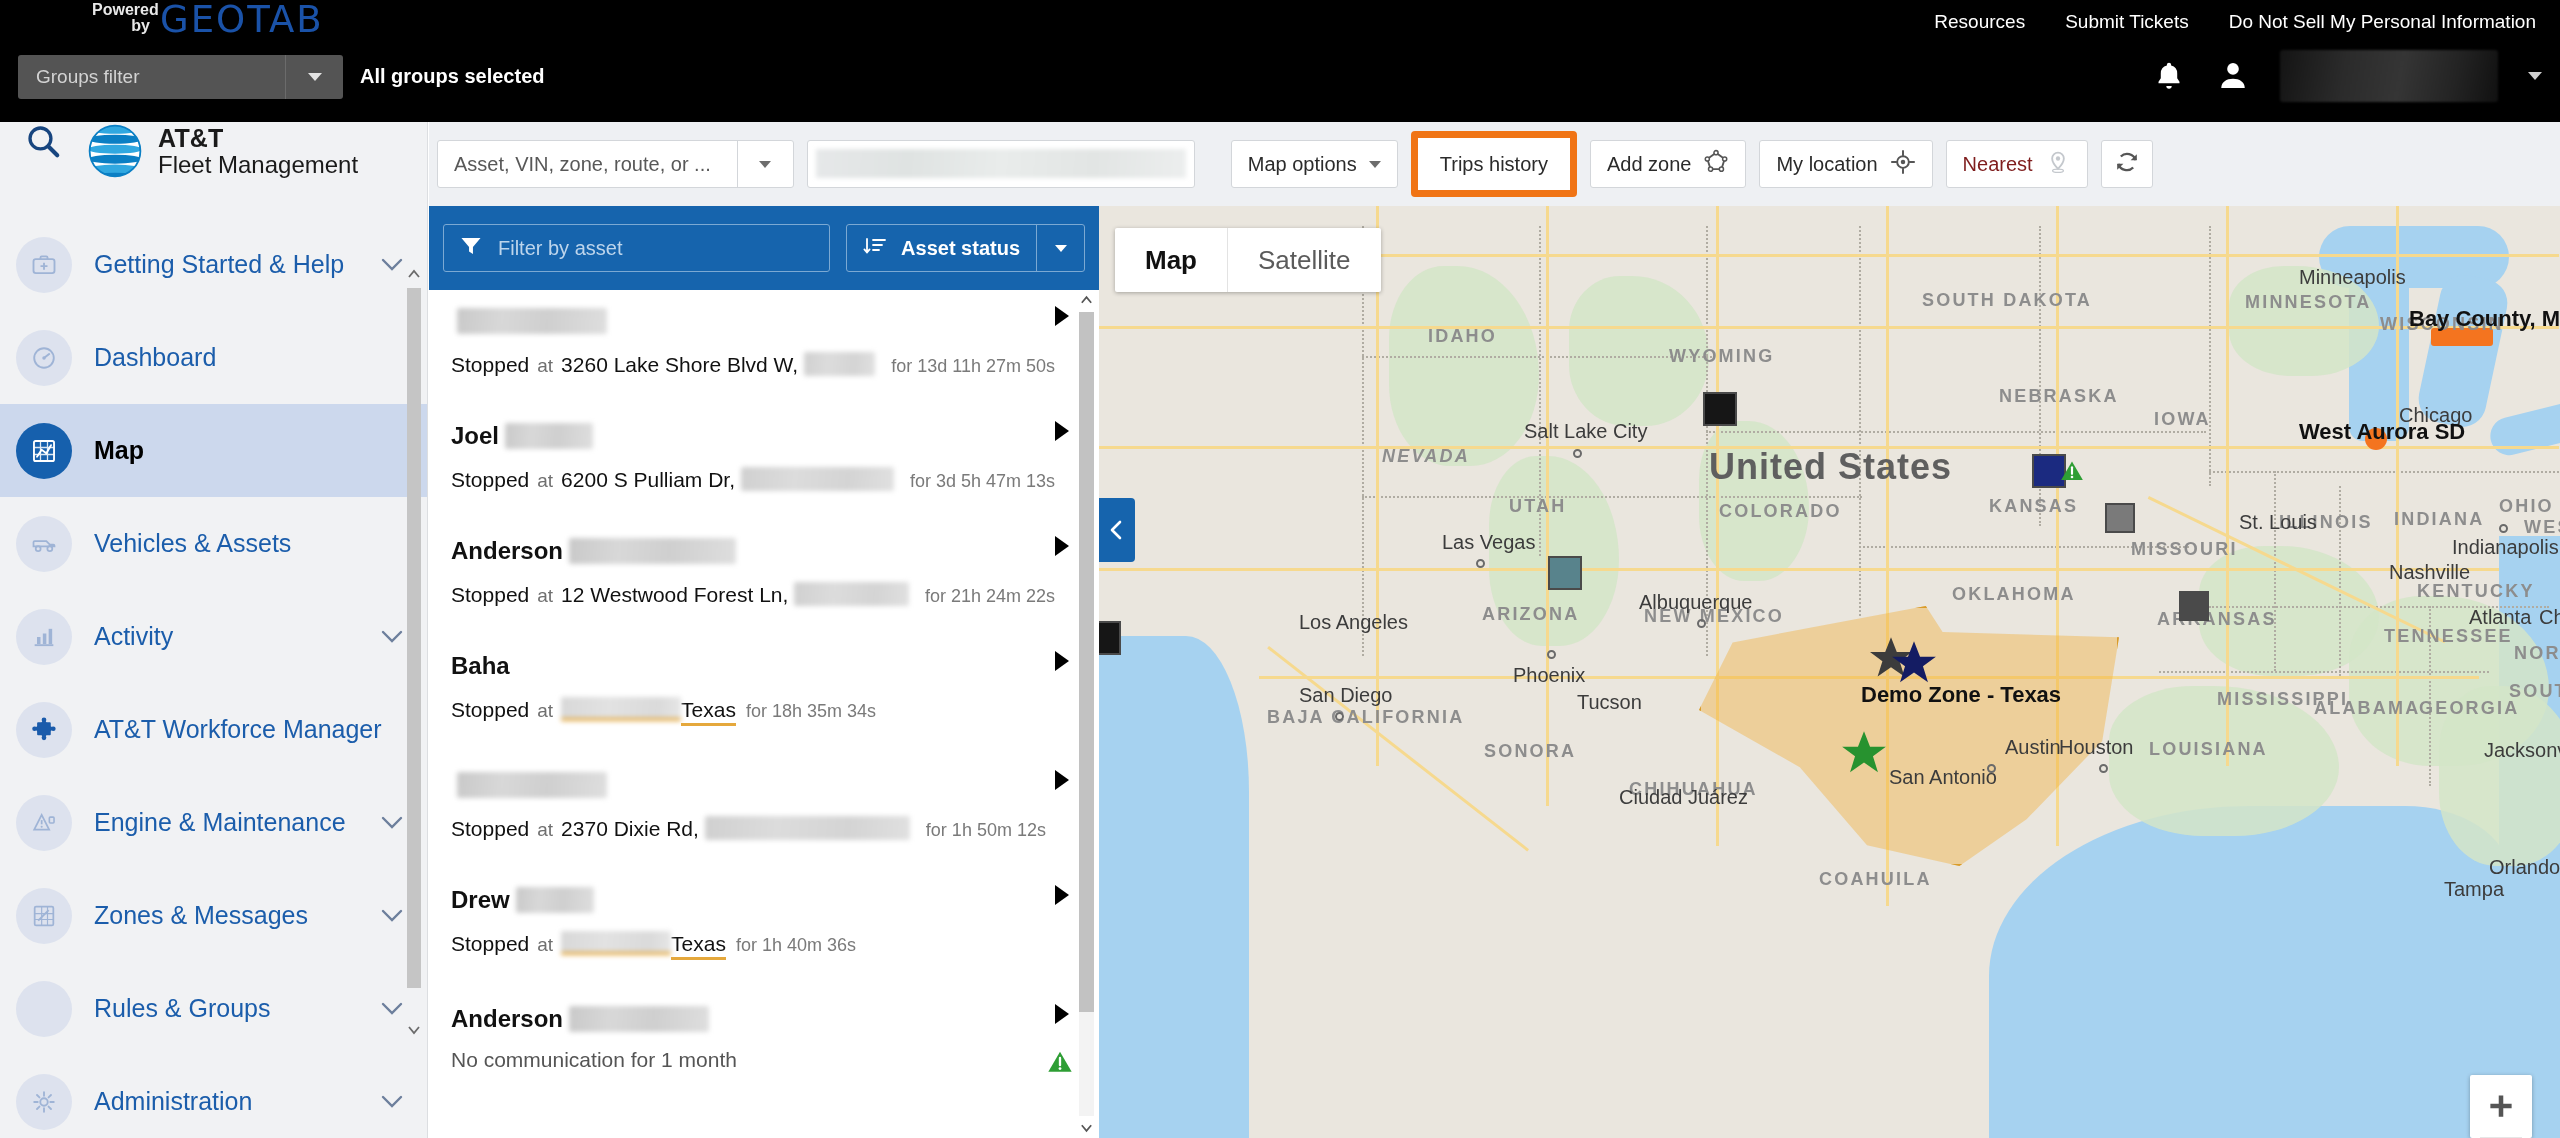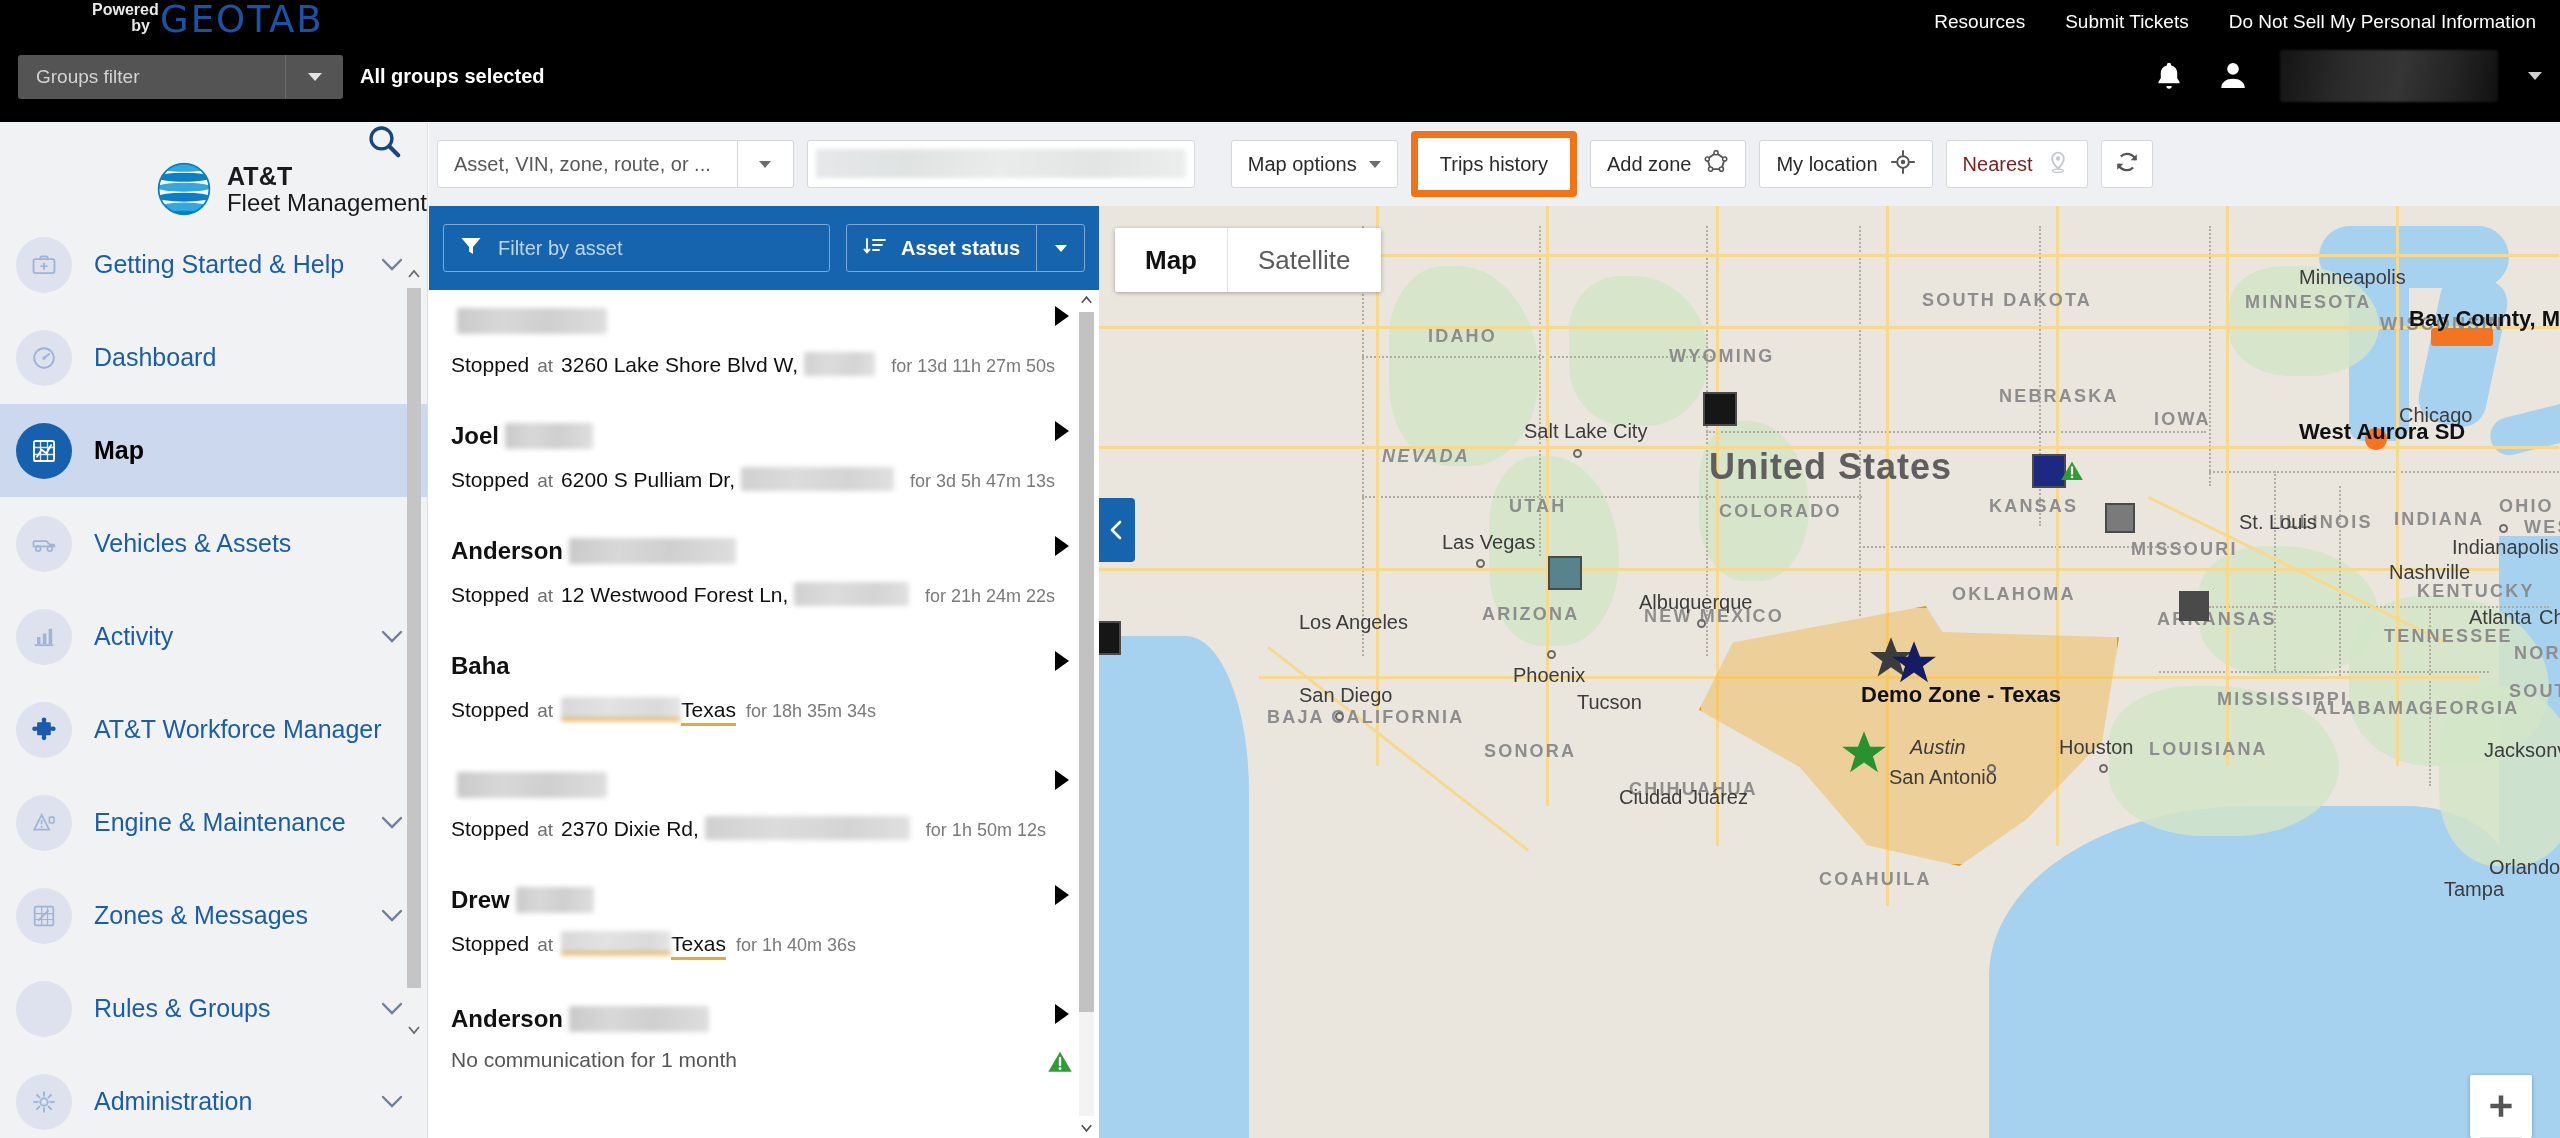--- a/index.html
+++ b/index.html
@@ -59,21 +59,21 @@
     background: linear-gradient(100deg,#141414 0%,#2b2b2b 30%,#353535 55%,#232323 80%,#111 100%);
     filter: blur(1px);
   }
   .user-caret { width: 0; height: 0; border-left: 7px solid transparent; border-right: 7px solid transparent; border-top: 8px solid #cfcfcf; }
 
   
   .sidebar {
     position: absolute; left: 0; top: 122px; width: 428px; height: 1016px;
     background: #f1f2f4; border-right: 1px solid #dcdee1; overflow: hidden;
   }
-  .sb-head { height: 96px; display: flex; align-items: flex-end; flex-direction: column; }
+  .sb-head { height: 96px; display: flex; align-items: flex-start; }
   .sb-search { width: 86px; display: flex; align-items: center; justify-content: center; }
   .att-logo-wrap { display: flex; align-items: center; gap: 14px; }
   .att-globe { width: 58px; height: 58px; flex: none; }
   .att-text { line-height: 1.12; }
   .att-text .l1 { font-size: 25px; font-weight: bold; color: #1a1a1a; letter-spacing: .2px; }
   .att-text .l2 { font-size: 24px; color: #1a1a1a; }
 
   .sb-list { position: relative; }
   .sb-item {
     height: 93px; display: flex; align-items: center; padding-left: 16px; padding-right: 22px;
@@ -789,21 +789,21 @@
       <div class="m-city" style="left:478px;top:485px;">Tucson</div>
       <div class="m-city" style="left:540px;top:385px;">Albuquerque</div>
       <div class="m-citydot" style="left:598px;top:413px;"></div>
       <div class="m-city" style="left:520px;top:580px;">Ciudad Juárez</div>
       <div class="m-city" style="left:1353px;top:330px;">Indianapolis</div>
       <div class="m-citydot" style="left:1400px;top:318px;"></div>
       <div class="m-city" style="left:1140px;top:305px;">St. Louis</div>
       <div class="m-city" style="left:1290px;top:355px;">Nashville</div>
       <div class="m-city" style="left:1370px;top:400px;">Atlanta</div>
       <div class="m-city" style="left:1440px;top:400px;">Charlotte</div>
-      <div class="m-city" style="left:811px;top:530px;font-style:italic;">Austin</div>
+      <div class="m-city" style="left:906px;top:530px;">Austin</div>
       <div class="m-citydot" style="left:888px;top:558px;"></div>
       <div class="m-city" style="left:960px;top:530px;">Houston</div>
       <div class="m-citydot" style="left:1000px;top:558px;"></div>
       <div class="m-city" style="left:790px;top:560px;">San Antonio</div>
       <div class="m-city" style="left:1385px;top:533px;">Jacksonville</div>
       <div class="m-city" style="left:1390px;top:650px;">Orlando</div>
       <div class="m-city" style="left:1345px;top:672px;">Tampa</div>
 
       <div class="m-zonelabel" style="left:1310px;top:100px;">Bay County, MI</div>
       <div class="m-zonelabel" style="left:1200px;top:213px;">West Aurora SD</div>

